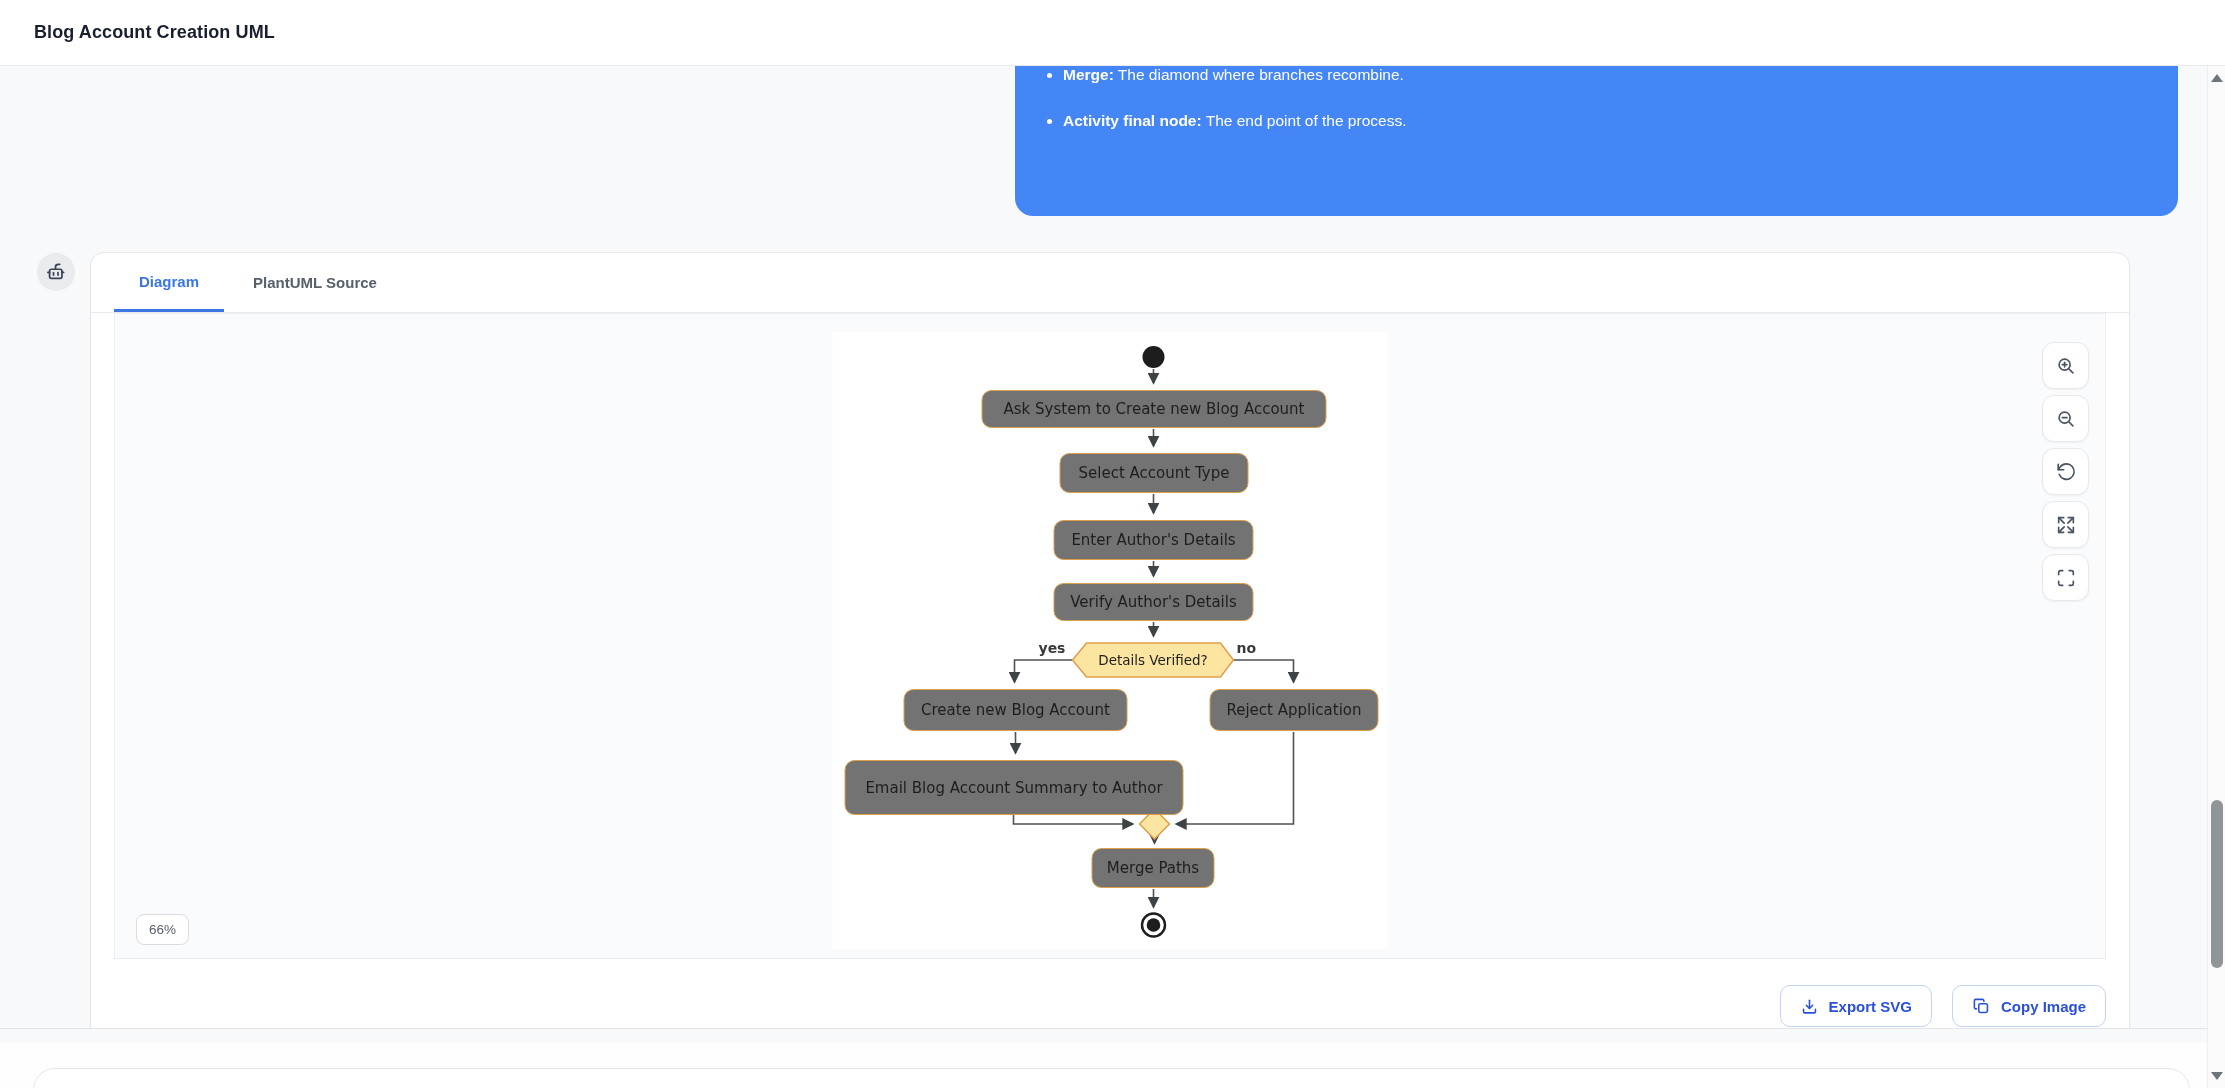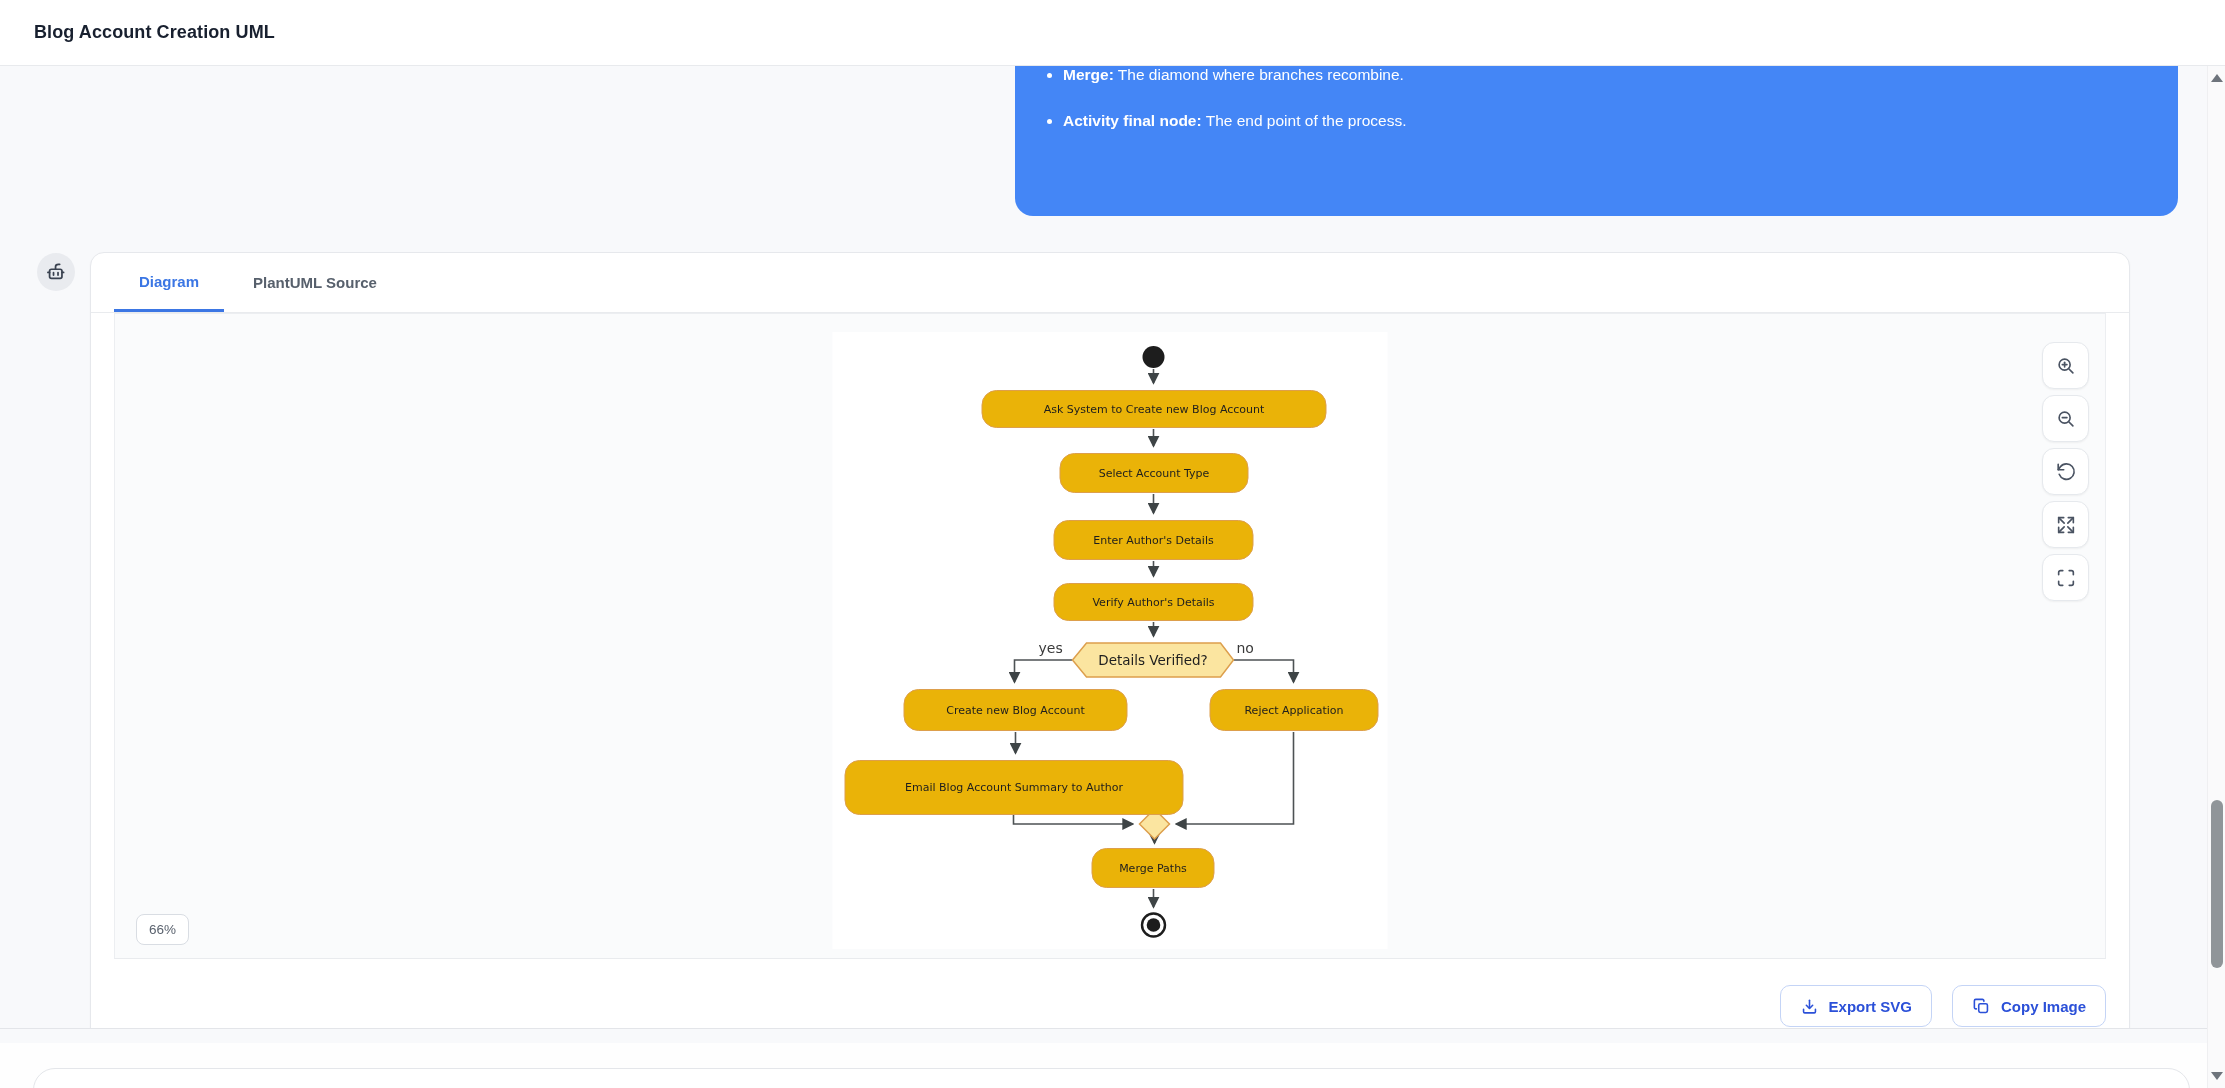--- a/index.html
+++ b/index.html
@@ -38,25 +38,25 @@
   .tab-idle { width:142px; margin-left:20px; color:#57606C; font-weight:600; }
 
   .diagram-panel { position:relative; margin:0 23px; width:1992px; height:646px;
     background:#FAFBFC; border:1px solid #ECEEF1; border-bottom:1px solid #E9EBEE; overflow:hidden; }
 
   .diagram-canvas { position:absolute; left:50%; transform:translateX(-50%); top:18px;
     width:555px; height:617px; background:#FFFFFF; }
 
   
   .act-node { position:absolute; display:flex; align-items:center; justify-content:center;
-    background:#eab308; border:1.5px solid #DD9F4C; border-radius:15px;
-    font-family:"DejaVu Sans", sans-serif; font-size:11px; color:#1E1E1E; white-space:nowrap; }
+    background:#737373; border:1.5px solid #DD9F4C; border-radius:10px;
+    font-family:"DejaVu Sans", sans-serif; font-size:15px; color:#1E1E1E; white-space:nowrap; }
   .hex-label { position:absolute; display:flex; align-items:center; justify-content:center;
     font-family:"DejaVu Sans", sans-serif; font-size:13.5px; color:#1E1E1E; white-space:nowrap; }
-  .branch-label { position:absolute; font-family:"DejaVu Sans", sans-serif; font-size:14px; color:#3A3A3A; }
+  .branch-label { position:absolute; font-family:"DejaVu Sans", sans-serif; font-size:14px; color:#3A3A3A;font-weight:bold; }
   .diag-svg { position:absolute; left:0; top:0; }
 
   
   .view-controls { position:absolute; right:16px; top:28px; display:flex; flex-direction:column; gap:6px; }
   .ctrl-btn { width:47px; height:47px; background:#FFFFFF; border:1px solid #E6E9ED; border-radius:12px;
     display:flex; align-items:center; justify-content:center; box-shadow:0 1px 2px rgba(0,0,0,.05); cursor:pointer; }
   .ctrl-btn svg { stroke:#4A5362; }
 
   .zoom-badge { position:absolute; left:21px; bottom:13px; background:#FFFFFF;
     border:1px solid #D9DDE3; border-radius:8px; padding:7px 12px; font-size:13.5px; color:#5A626E; }

